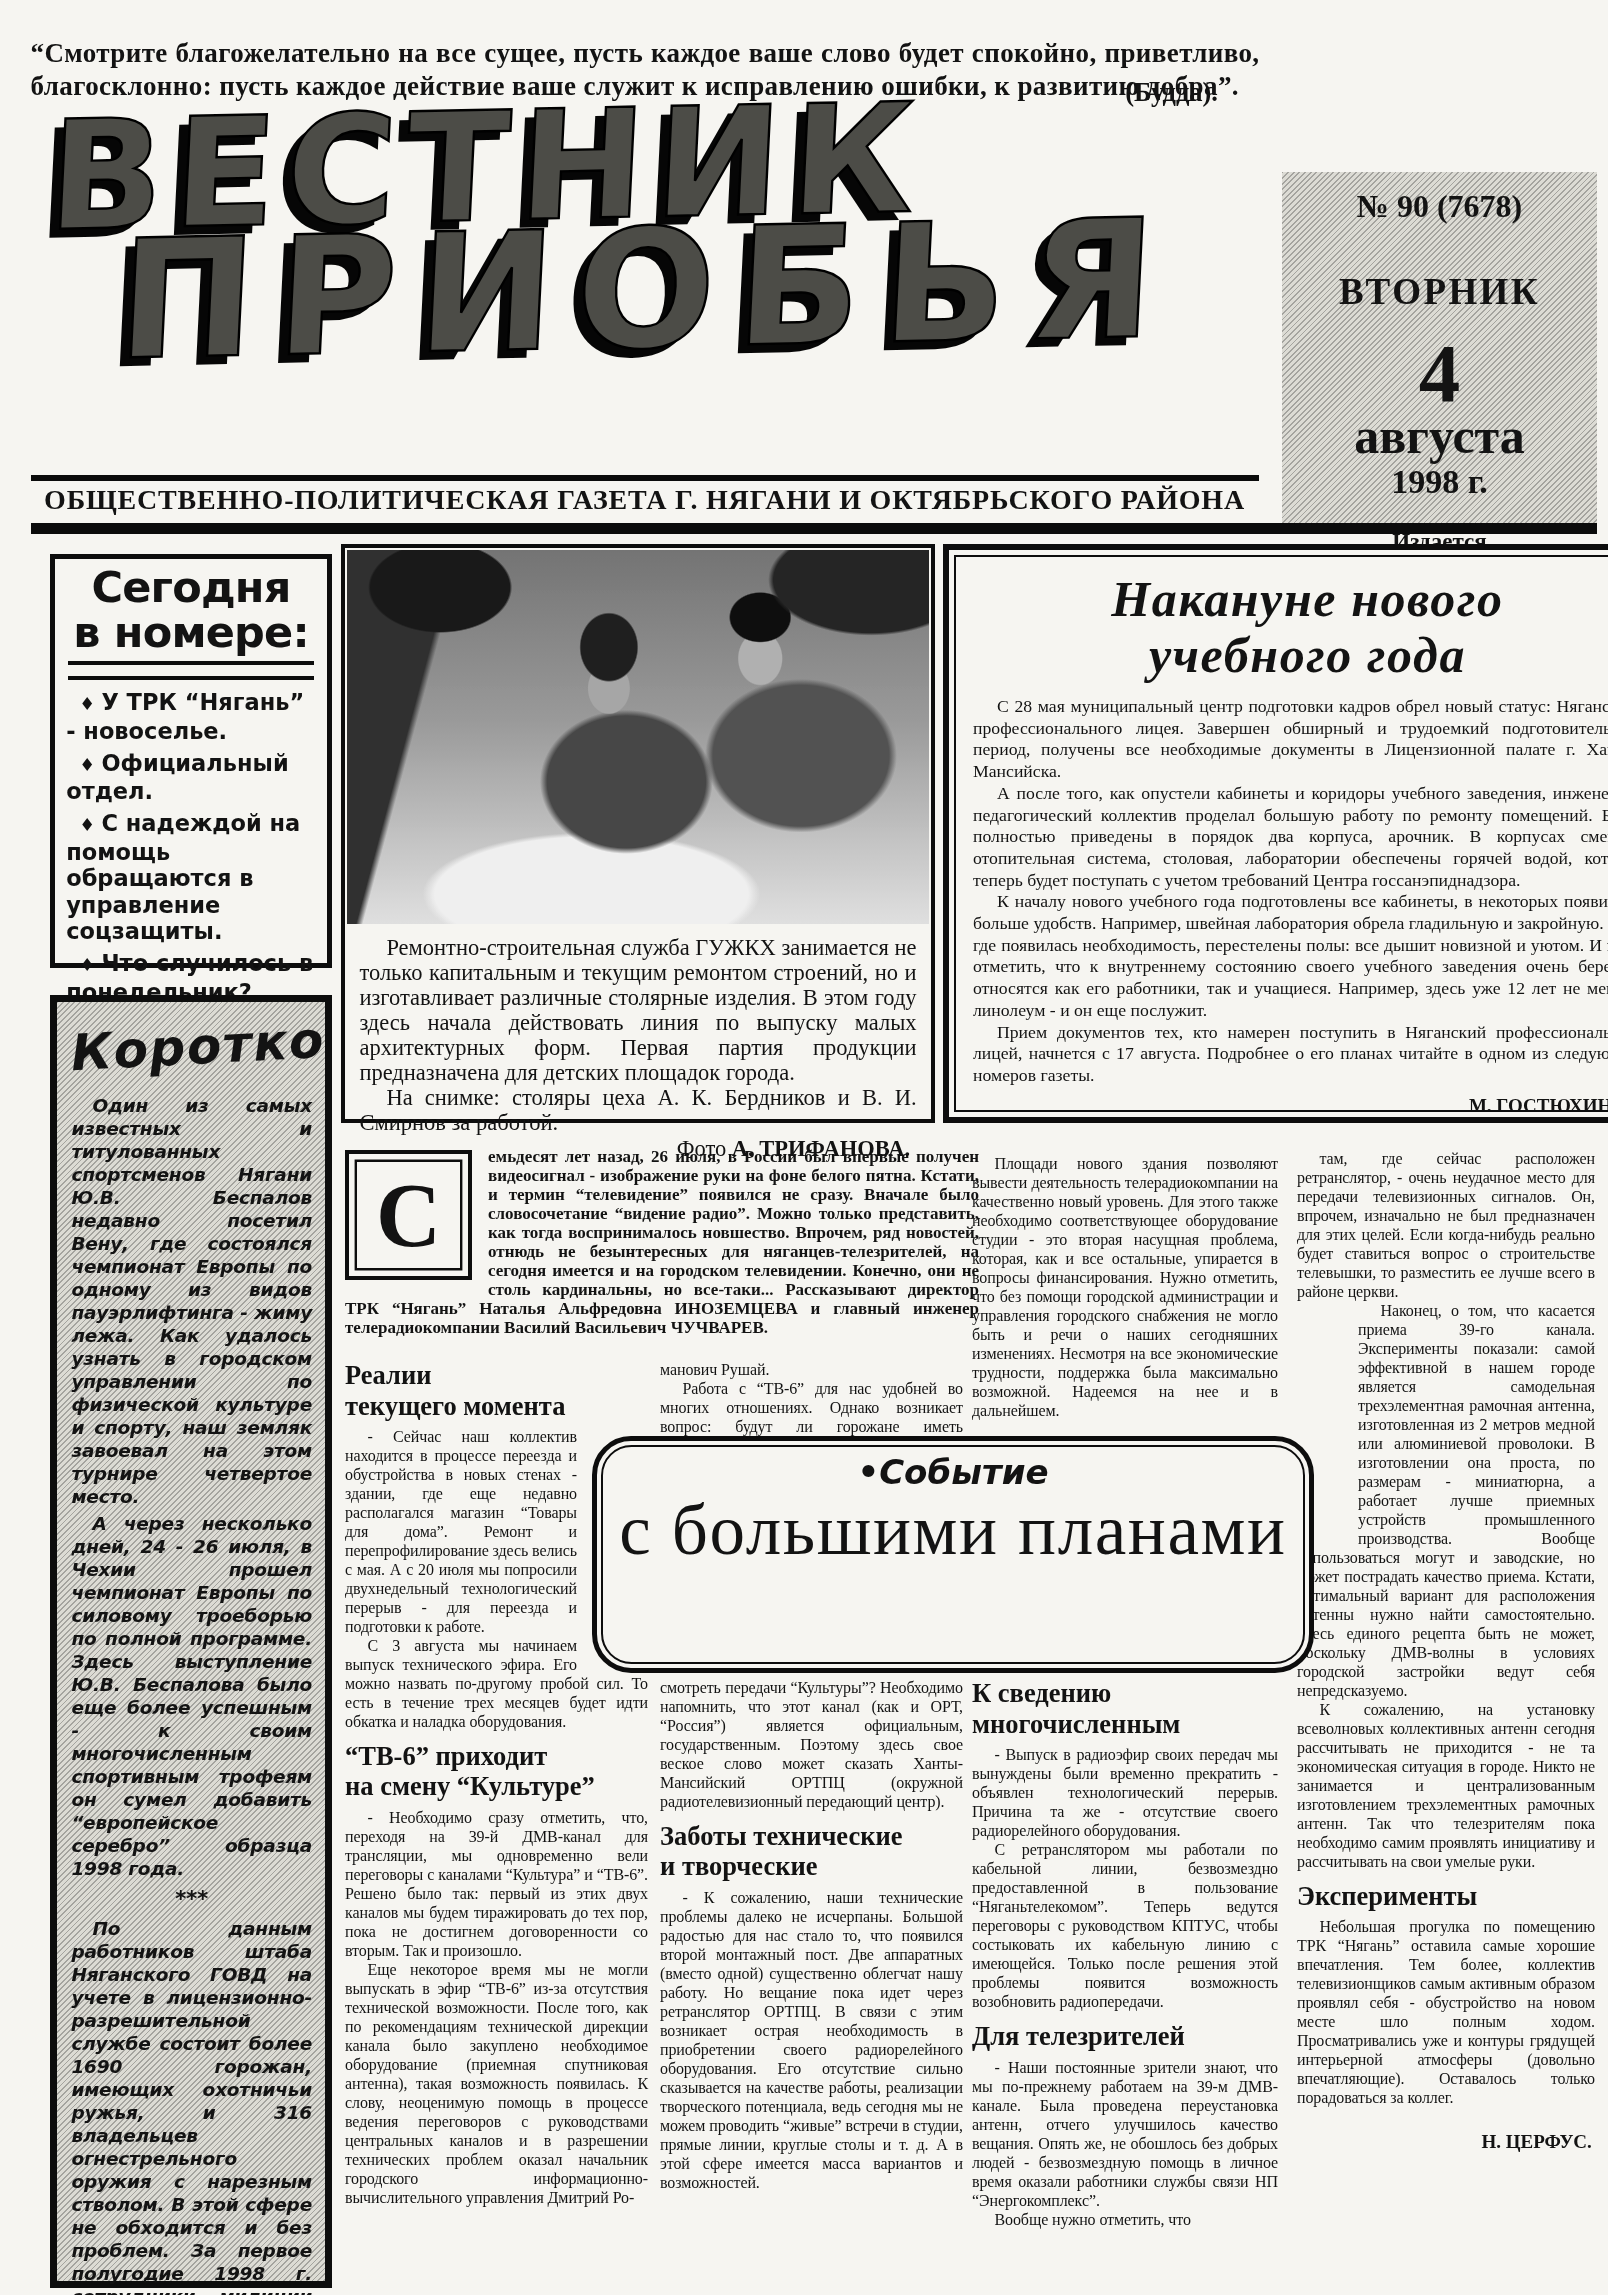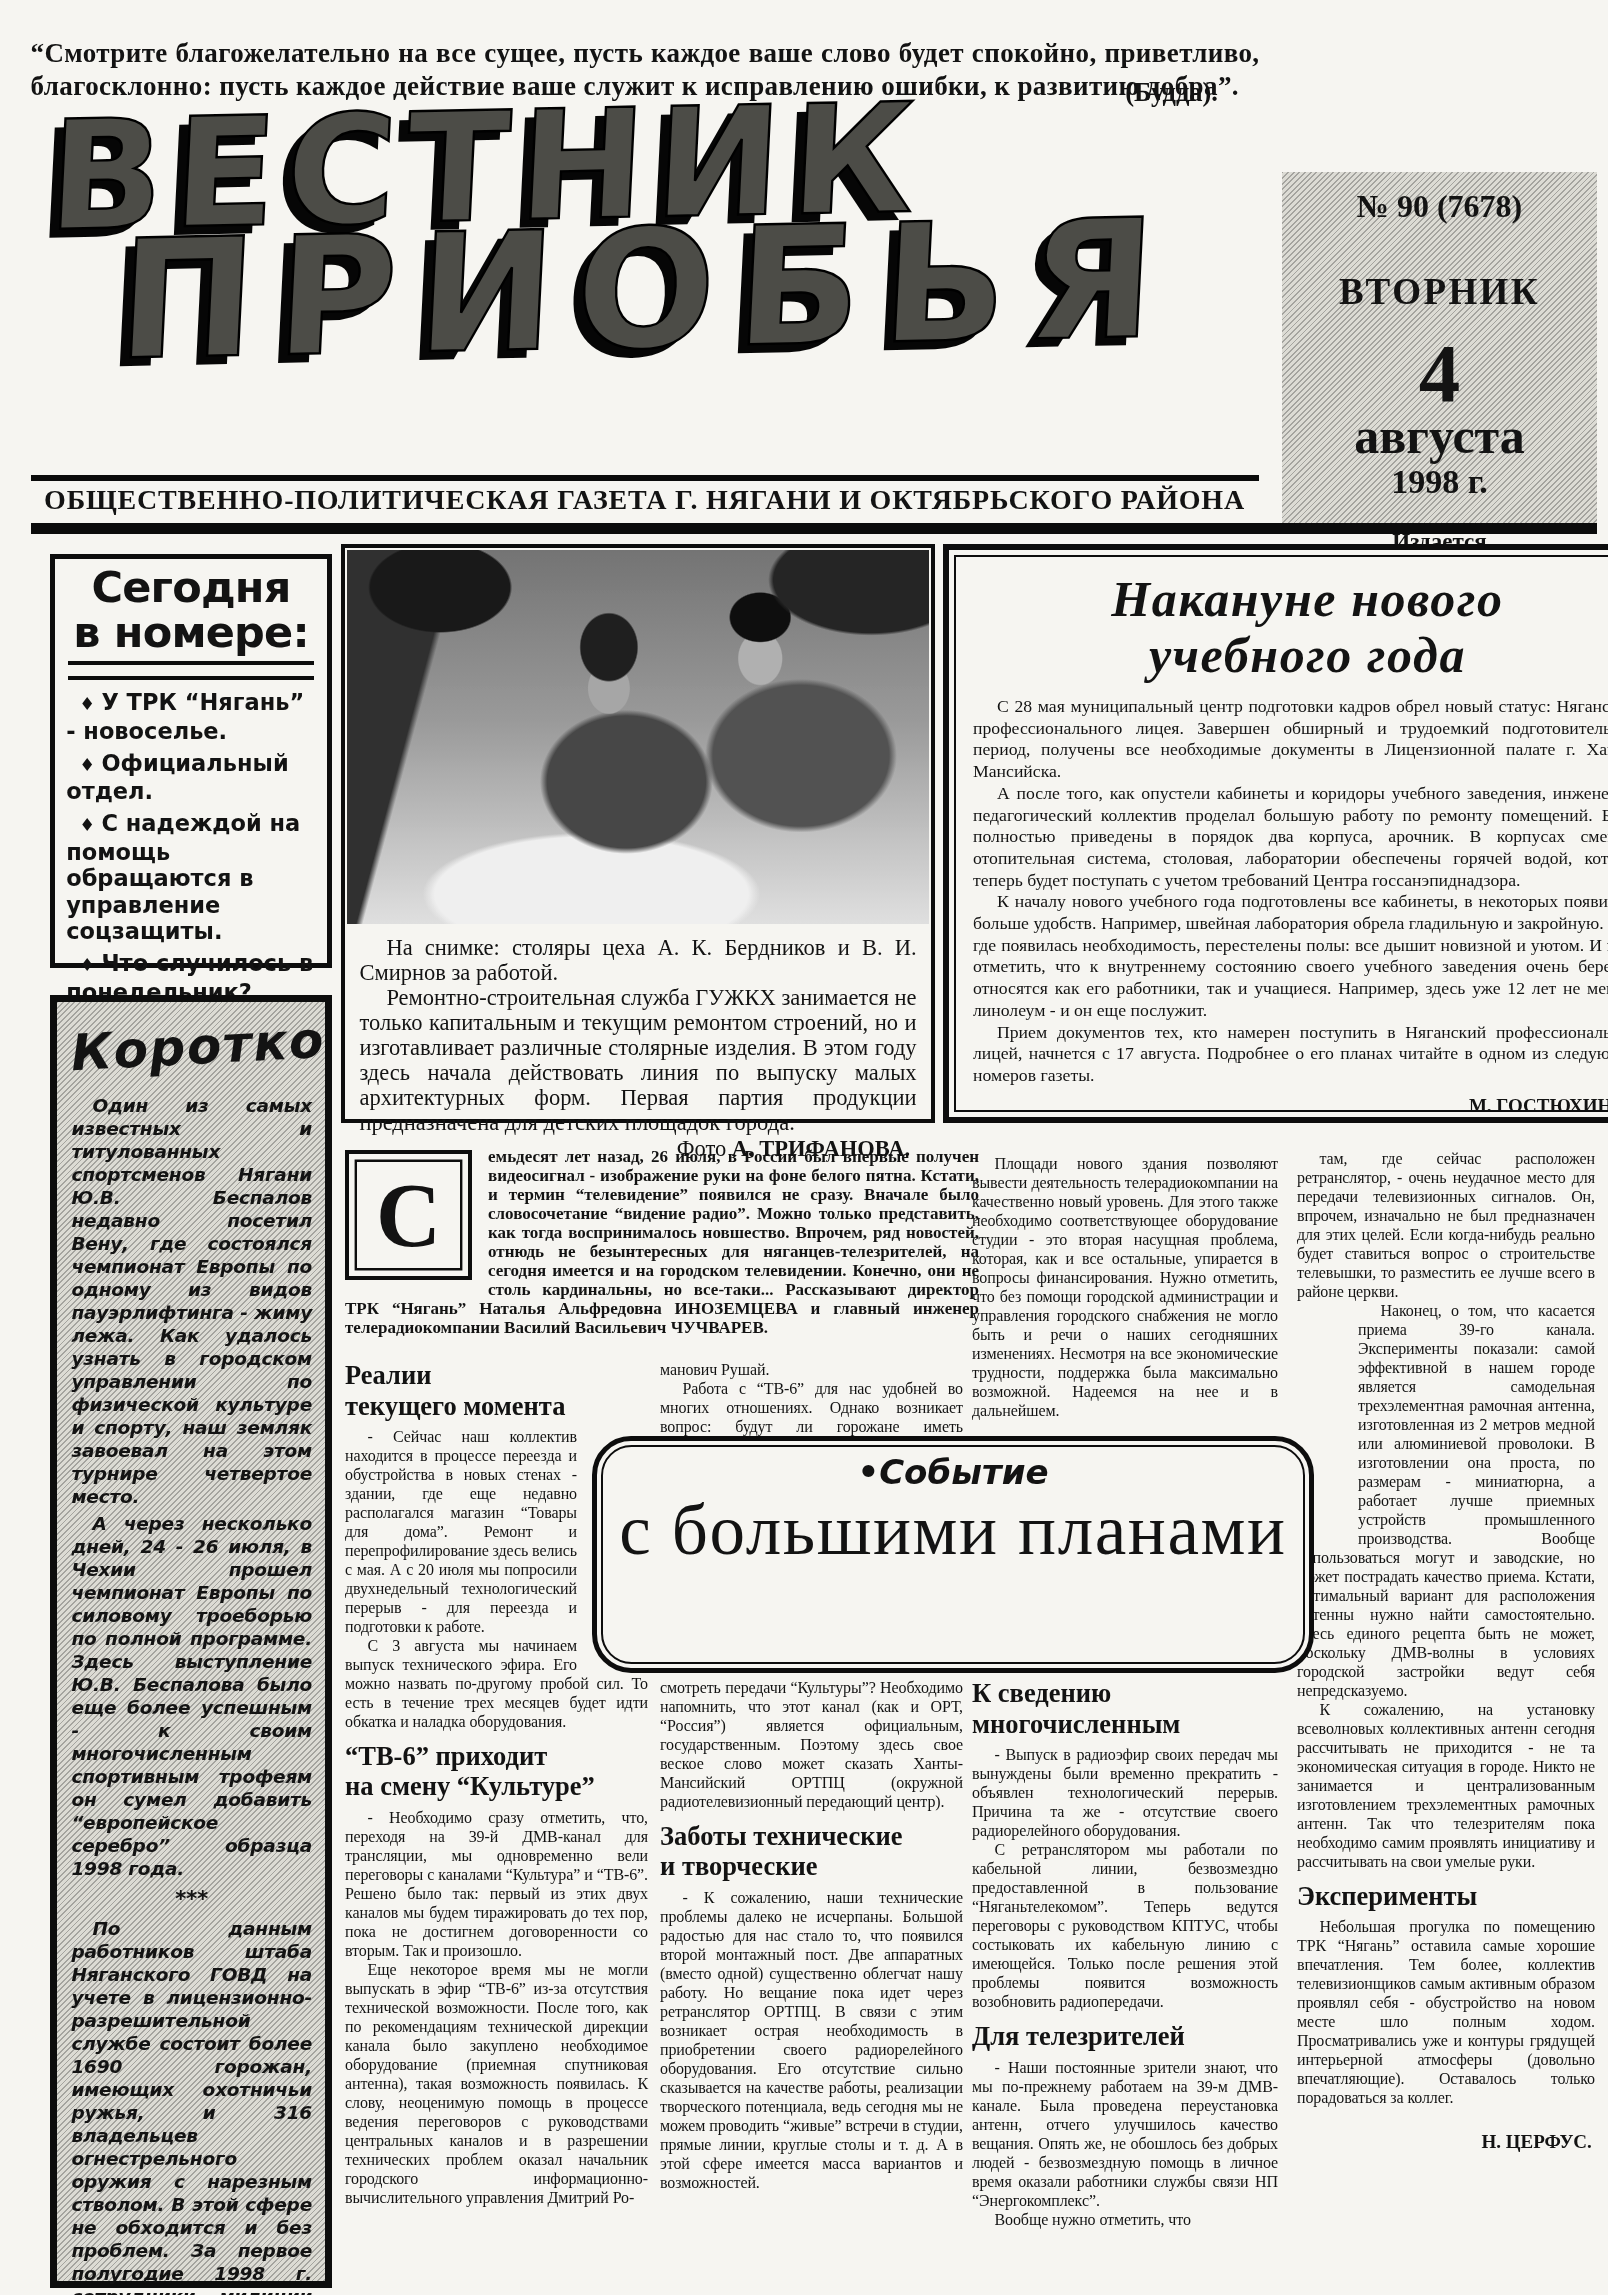--- a/index.html
+++ b/index.html
@@ -209,22 +209,22 @@
     <p class="kor-p" data-name="korotko-paragraph">Один из самых известных и титулованных спортсменов Нягани Ю.В. Беспалов недавно посетил Вену, где состоялся чемпионат Европы по одному из видов пауэрлифтинга - жиму лежа. Как удалось узнать в городском управлении по физической культуре и спорту, наш земляк завоевал на этом турнире четвертое место.</p>
     <p class="kor-p" data-name="korotko-paragraph">А через несколько дней, 24 - 26 июля, в Чехии прошел чемпионат Европы по силовому троеборью по полной программе. Здесь выступление Ю.В. Беспалова было еще более успешным - к своим многочисленным спортивным трофеям он сумел добавить “европейское серебро” образца 1998 года.</p>
     <div data-name="korotko-separator">***</div>
     <p class="kor-p" data-name="korotko-paragraph">По данным работников штаба Няганского ГОВД на учете в лицензионно-разрешительной службе состоит более 1690 горожан, имеющих охотничьи ружья, и 316 владельцев огнестрельного оружия с нарезным стволом. В этой сфере не обходится и без проблем. За первое полугодие 1998 г. сотрудники милиции изъяли 29 единиц гладкоствольного оружия. Кроме того, после проведенных проверок за нарушение правил хранения огнестрельного оружия было составлено 20 административных протоколов.</p>
 
   </div>
 
   <div class="abs" data-name="photo-box">
     <div data-name="photo-halftone"></div>
     <div data-name="photo-caption">
+      <p class="cap-p" data-name="caption-paragraph">Ремонтно-строительная служба ГУЖКХ занимается не только капитальным и текущим ремонтом строений, но и изготавливает различные столярные изделия. В этом году здесь начала действовать линия по выпуску малых архитектурных форм. Первая партия продукции предназначена для детских площадок города.</p>
       <p class="cap-p" data-name="caption-paragraph">На снимке: столяры цеха А. К. Бердников и В. И. Смирнов за работой.</p>
-      <p class="cap-p" data-name="caption-paragraph">Ремонтно-строительная служба ГУЖКХ занимается не только капитальным и текущим ремонтом строений, но и изготавливает различные столярные изделия. В этом году здесь начала действовать линия по выпуску малых архитектурных форм. Первая партия продукции предназначена для детских площадок города.</p>
       <div data-name="photo-credit">
         <span class="credit-label" data-name="photo-credit-label">Фото</span>
         <span data-name="photo-credit-name">А. ТРИФАНОВА.</span>
       </div>
     </div>
   </div>
 
   <div class="abs" data-name="school-box">
     <div class="school-title" data-name="school-title-line1">Накануне нового</div>
     <div class="school-title" data-name="school-title-line2">учебного года</div>

